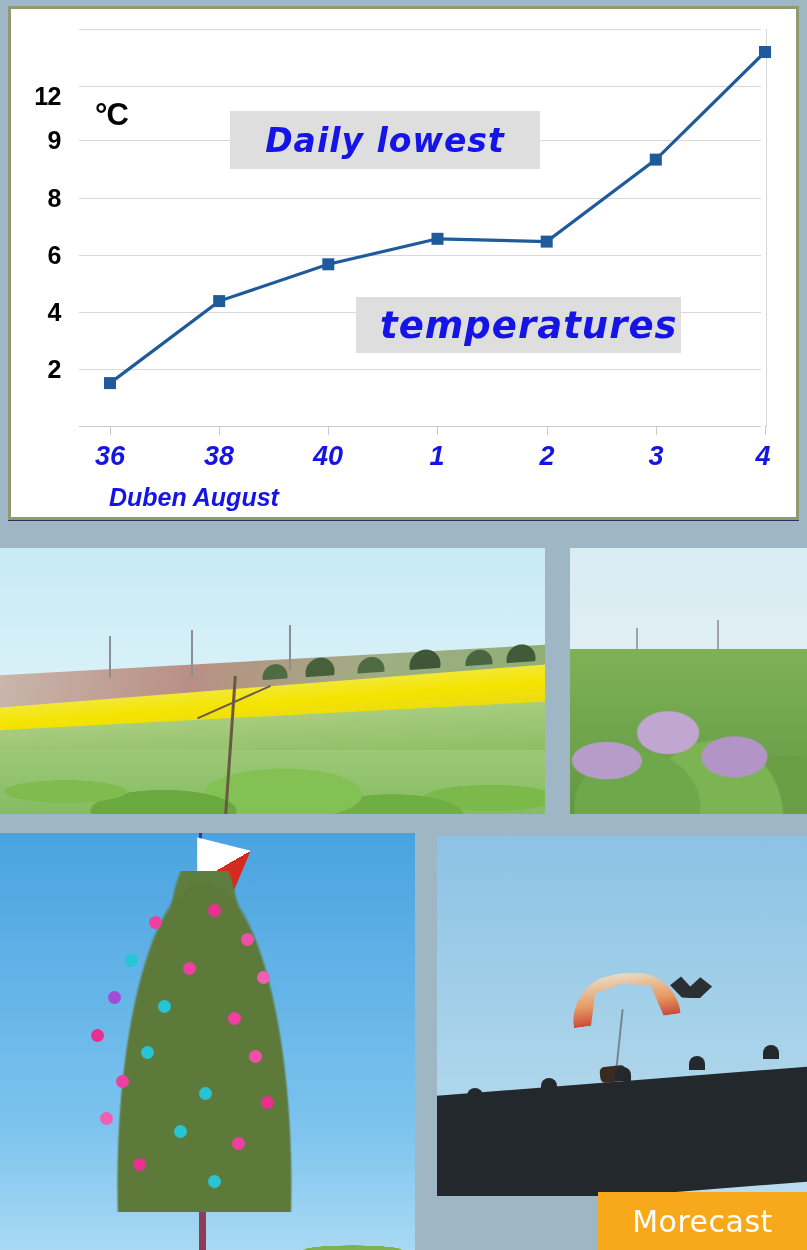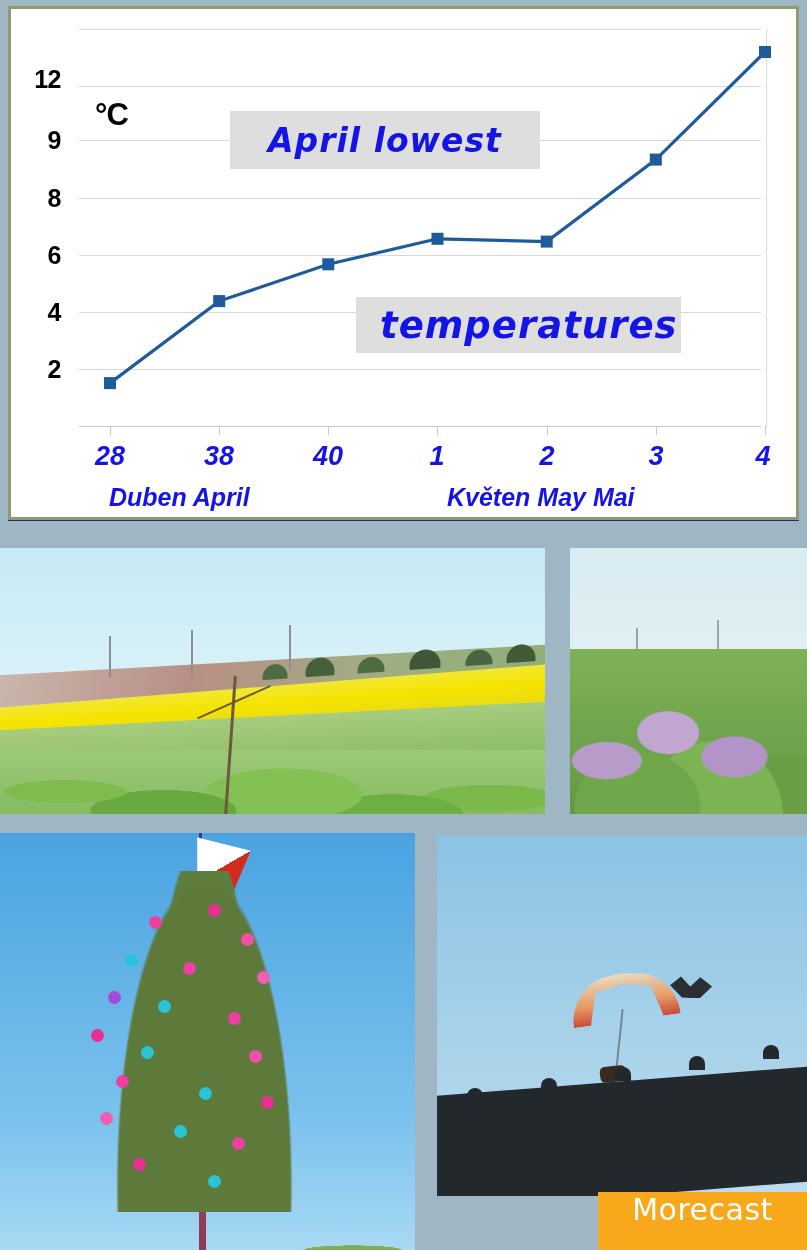--- a/index.html
+++ b/index.html
@@ -277,21 +277,21 @@
     clip-path: polygon(0 40%, 26% 0, 48% 46%, 72% 4%, 100% 46%, 70% 100%, 28% 96%); }
 
   #watermark {
     position: absolute;
     left: 598px;
     top: 1192px;
     width: 209px;
     height: 58px;
     background: #F7A81B;
     display: flex;
-    align-items: flex-start;
+    align-items: center;
     justify-content: center;
     color: #ffffff;
     font-size: 30px;
     font-family: "DejaVu Sans", sans-serif;
     letter-spacing: 0.5px;
   }
 </style>
 </head>
 <body>
 
@@ -301,51 +301,50 @@
     <div class="gridline" style="top:20px"></div>
     <div class="gridline" style="top:77px"></div>
     <div class="gridline" style="top:131px"></div>
     <div class="gridline" style="top:189px"></div>
     <div class="gridline" style="top:246px"></div>
     <div class="gridline" style="top:303px"></div>
     <div class="gridline" style="top:360px"></div>
     <div class="axis-bottom" style="top:417px"></div>
     <div class="plot-right-edge" style="left:755px; top:20px; height:398px"></div>
 
-    <div class="ylabel" style="top:70px">12</div>
+    <div class="ylabel" style="top:87px">12</div>
     <div class="ylabel" style="top:131px">9</div>
     <div class="ylabel" style="top:189px">8</div>
     <div class="ylabel" style="top:246px">6</div>
     <div class="ylabel" style="top:303px">4</div>
     <div class="ylabel" style="top:360px">2</div>
 
     <div id="unit-label">°C</div>
 
-    <div class="annot" id="annot-1">April  lowest</div>
+    <div class="annot" id="annot-1">Daily  lowest</div>
     <div class="annot" id="annot-2">temperatures</div>
 
     <div class="tick-mark" style="left:99px;  top:417px"></div>
     <div class="tick-mark" style="left:208px; top:417px"></div>
     <div class="tick-mark" style="left:317px; top:417px"></div>
     <div class="tick-mark" style="left:426px; top:417px"></div>
     <div class="tick-mark" style="left:536px; top:417px"></div>
     <div class="tick-mark" style="left:645px; top:417px"></div>
     <div class="tick-mark" style="left:754px; top:417px"></div>
 
-    <div class="xlabel" style="left:99px">28</div>
+    <div class="xlabel" style="left:99px">36</div>
     <div class="xlabel" style="left:208px">38</div>
     <div class="xlabel" style="left:317px">40</div>
     <div class="xlabel" style="left:426px">1</div>
     <div class="xlabel" style="left:536px">2</div>
     <div class="xlabel" style="left:645px">3</div>
     <div class="xlabel" style="left:752px">4</div>
 
     <div id="month-row">
-      <div class="month-label" style="left:30px">Duben  April</div>
-      <div class="month-label" style="left:368px">Květen  May  Mai</div>
+      <div class="month-label" style="left:30px">Duben  August</div>
     </div>
 
     <svg id="series-svg" viewBox="0 0 791 514">
       <polyline id="series-line" fill="none" stroke="#1F5B9B" stroke-width="3.2" points="99.0,374.1 208.2,292.1 317.3,255.3 426.5,229.8 535.7,232.6 644.8,150.6 754.0,43.0"></polyline>
       <g id="series-markers" fill="#1F5B9B">
           <rect x="93.0" y="368.1" width="12" height="12"></rect>
           <rect x="202.2" y="286.1" width="12" height="12"></rect>
           <rect x="311.3" y="249.3" width="12" height="12"></rect>
           <rect x="420.5" y="223.8" width="12" height="12"></rect>
           <rect x="529.7" y="226.6" width="12" height="12"></rect>

